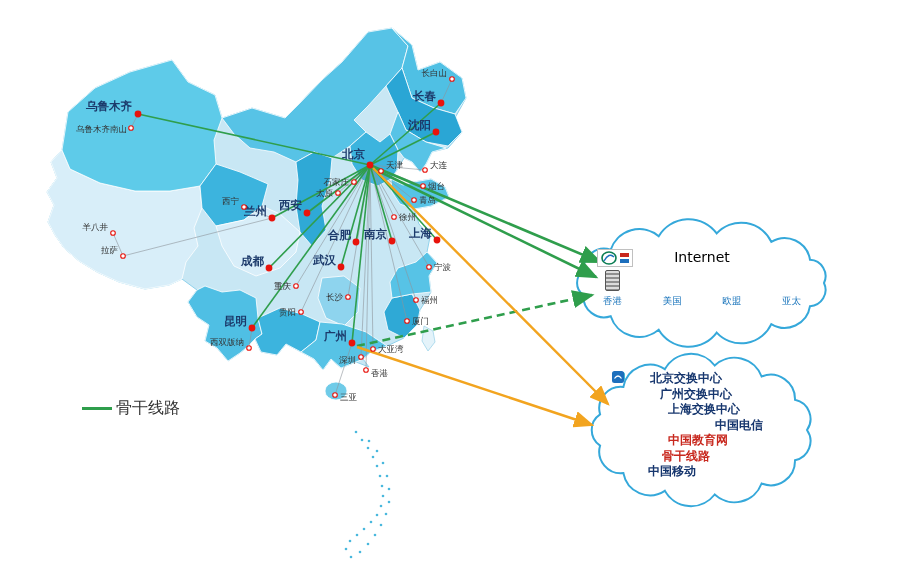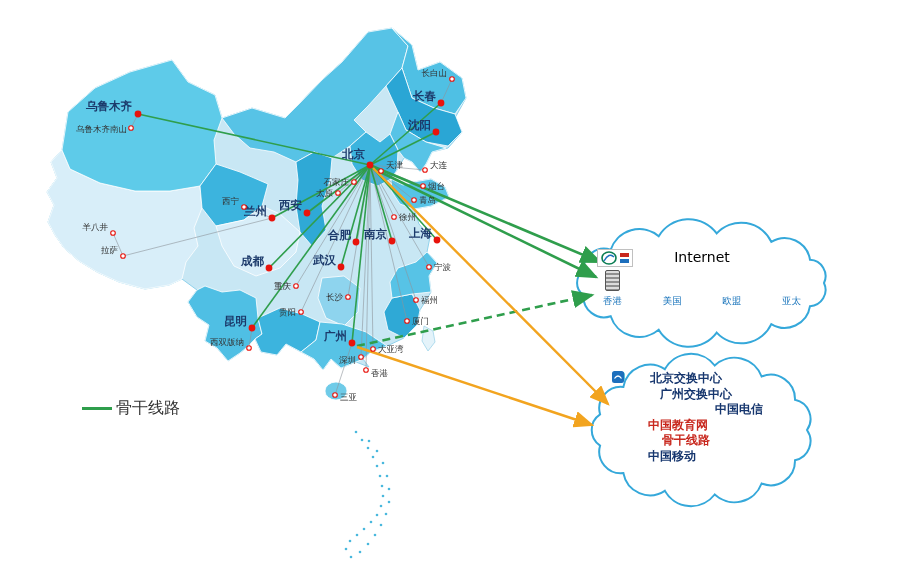--- a/index.html
+++ b/index.html
@@ -325,30 +325,39 @@
     </div>
     <div class="ex-row" style="margin-left:44px">
       <span class="ex-icon">
         <svg width="13" height="11" viewBox="0 0 13 11">
             <rect x="0.5" y="1" width="12" height="9" rx="2" fill="#28b0c8"></rect>
             <path d="M3,4.3 h5.5 l-1.6,-1.6 M10,6.7 h-5.5 l1.6,1.6" stroke="#fff" stroke-width="1" fill="none"></path>
           </svg>
       </span>
       <span class="ex-label" style="color: rgb(22, 54, 110);">广州交换中心</span>
     </div>
+    <div class="ex-row" style="margin-left:52px">
+      <span class="ex-icon">
+        <svg width="13" height="11" viewBox="0 0 13 11">
+            <rect x="0.5" y="1" width="12" height="9" rx="2" fill="#28b0c8"></rect>
+            <path d="M3,4.3 h5.5 l-1.6,-1.6 M10,6.7 h-5.5 l1.6,1.6" stroke="#fff" stroke-width="1" fill="none"></path>
+          </svg>
+      </span>
+      <span class="ex-label" style="color: rgb(22, 54, 110);">上海交换中心</span>
+    </div>
     <div class="ex-row" style="margin-left:70px">
       <span class="ex-icon">
         <svg width="12" height="12" viewBox="0 0 12 12">
             <circle cx="6" cy="6" r="5.5" fill="#1d6fbd"></circle>
             <path d="M8.6,3.4 a3.6,3.6 0 1 0 0,5.2" stroke="#fff" stroke-width="1.4" fill="none"></path>
           </svg>
       </span>
       <span class="ex-label" style="color: rgb(22, 54, 110); margin-left: 33px;">中国电信</span>
     </div>
-    <div class="ex-row" style="margin-left:32px">
+    <div class="ex-row" style="margin-left:52px">
       <span class="ex-icon">
         <svg width="12" height="12" viewBox="0 0 12 12">
             <circle cx="6" cy="6" r="5.5" fill="#d6281e"></circle>
             <path d="M2.5,6 h7 M6,2.5 v7" stroke="#fff" stroke-width="1.2" fill="none"></path>
           </svg>
       </span>
       <span class="ex-label" style="color: rgb(200, 40, 30);">中国教育网</span>
     </div>
     <div class="ex-row" style="margin-left:46px">
       <span class="ex-icon">

